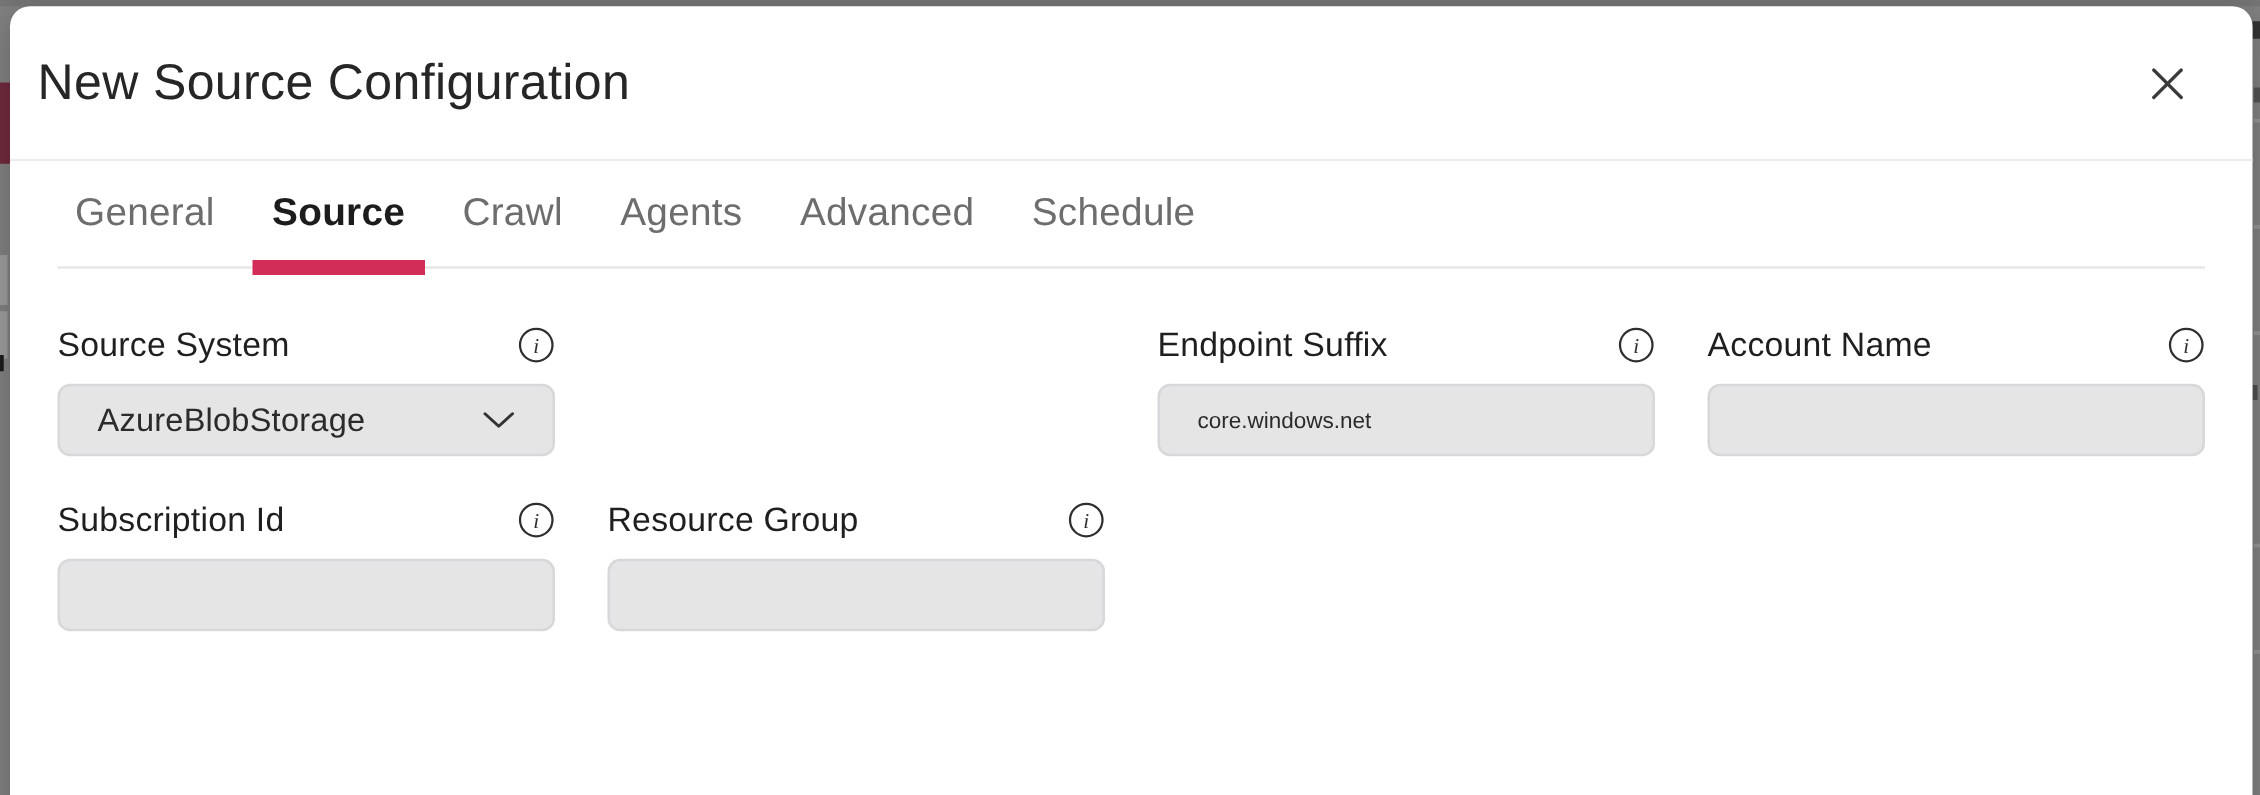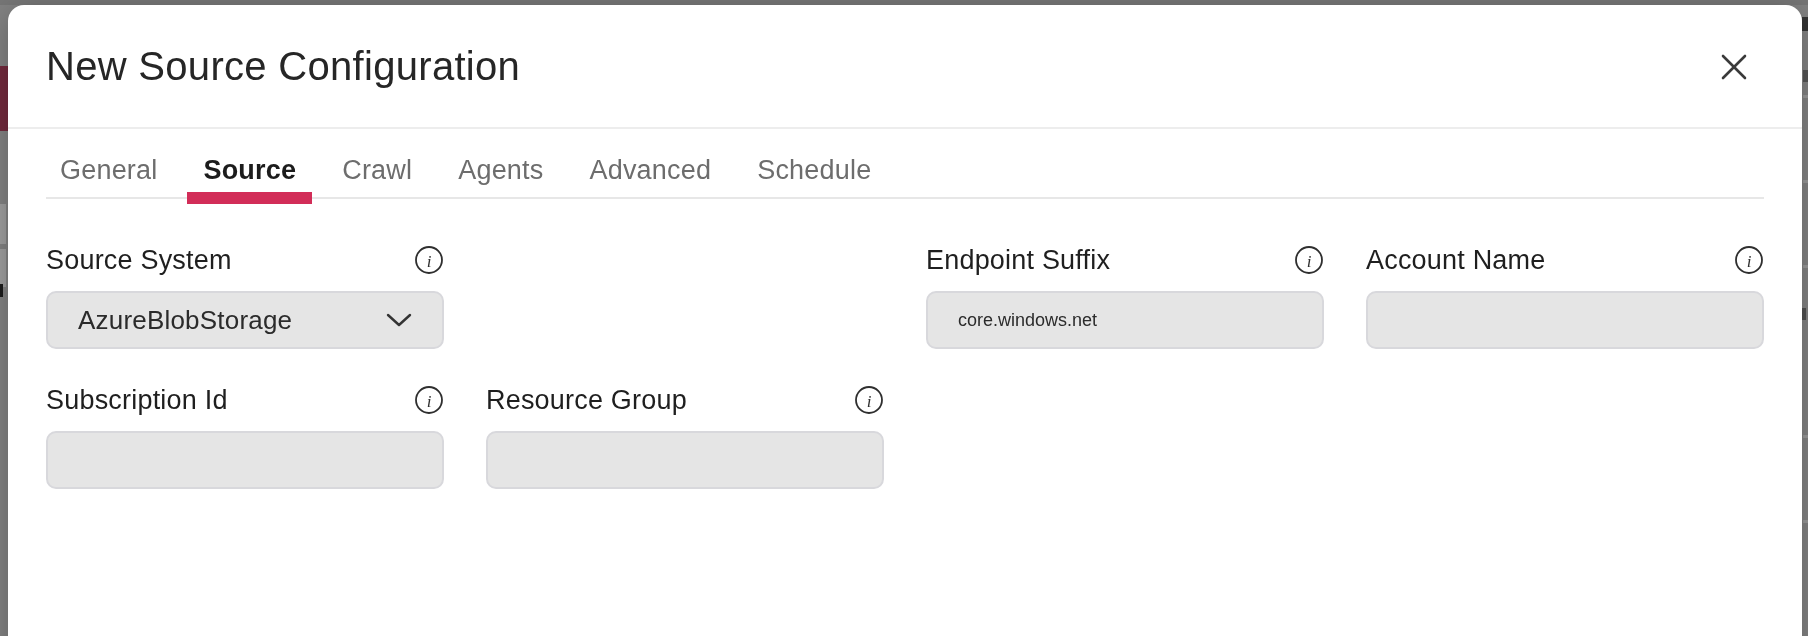--- a/index.html
+++ b/index.html
@@ -24,28 +24,28 @@
   .frag-l2{left:0;top:249px;width:6px;height:38px;background:#9e9e9e;}
   .frag-ltick{left:0;top:284px;width:3px;height:13px;background:#1c1c1c;}
   .frag-r1{left:1802px;top:17px;width:6px;height:14px;background:#343434;}
   .frag-r2{left:1803px;top:70px;width:5px;height:12px;background:#555;}
   .frag-r3{left:1802px;top:308px;width:4px;height:12px;background:#4f4f4f;}
   .frag-rline{left:1803px;width:5px;height:3px;background:#979797;}
 
   
   .modal{position:absolute;left:8px;top:5px;width:1794px;height:680px;background:#fff;
          border-radius:16px 16px 0 0;box-shadow:0 6px 30px rgba(0,0,0,.25);}
-  .modal-header{position:relative;padding:38px 38px 38px;border-bottom:2px solid var(--line);}
+  .modal-header{position:relative;padding:38px 22px 38px;border-bottom:2px solid var(--line);}
   .modal-title{font-size:40px;line-height:46px;font-weight:500;color:var(--ink);letter-spacing:.3px;}
   .close-btn{position:absolute;top:44px;right:50px;width:36px;height:36px;border:none;background:none;
              padding:0;cursor:pointer;display:flex;align-items:center;justify-content:center;}
 
   
   .tabs{display:flex;gap:46px;margin:0 38px;padding:26px 0 0 14px;border-bottom:2px solid #e7e7e7;}
-  .tab{font-size:27px;line-height:30px;color:var(--tab-gray);padding-bottom:12px;position:relative;
+  .tab{font-size:31px;line-height:30px;color:var(--tab-gray);padding-bottom:28px;position:relative;
        cursor:pointer;letter-spacing:.2px;white-space:nowrap;}
   .tab.active{color:#1c1c1c;font-weight:700;}
   .tab.active::after{content:"";position:absolute;left:-16px;right:-16px;bottom:-7px;height:12px;
        background:var(--accent);}
 
   
   .form{display:grid;grid-template-columns:1fr 1fr 1fr 1fr;column-gap:42px;row-gap:36px;
         margin:46px 38px 0;}
   .field-head{display:flex;align-items:center;justify-content:space-between;margin-bottom:16px;}
   .field-label{font-size:27px;line-height:30px;color:var(--label-ink);letter-spacing:.2px;}

